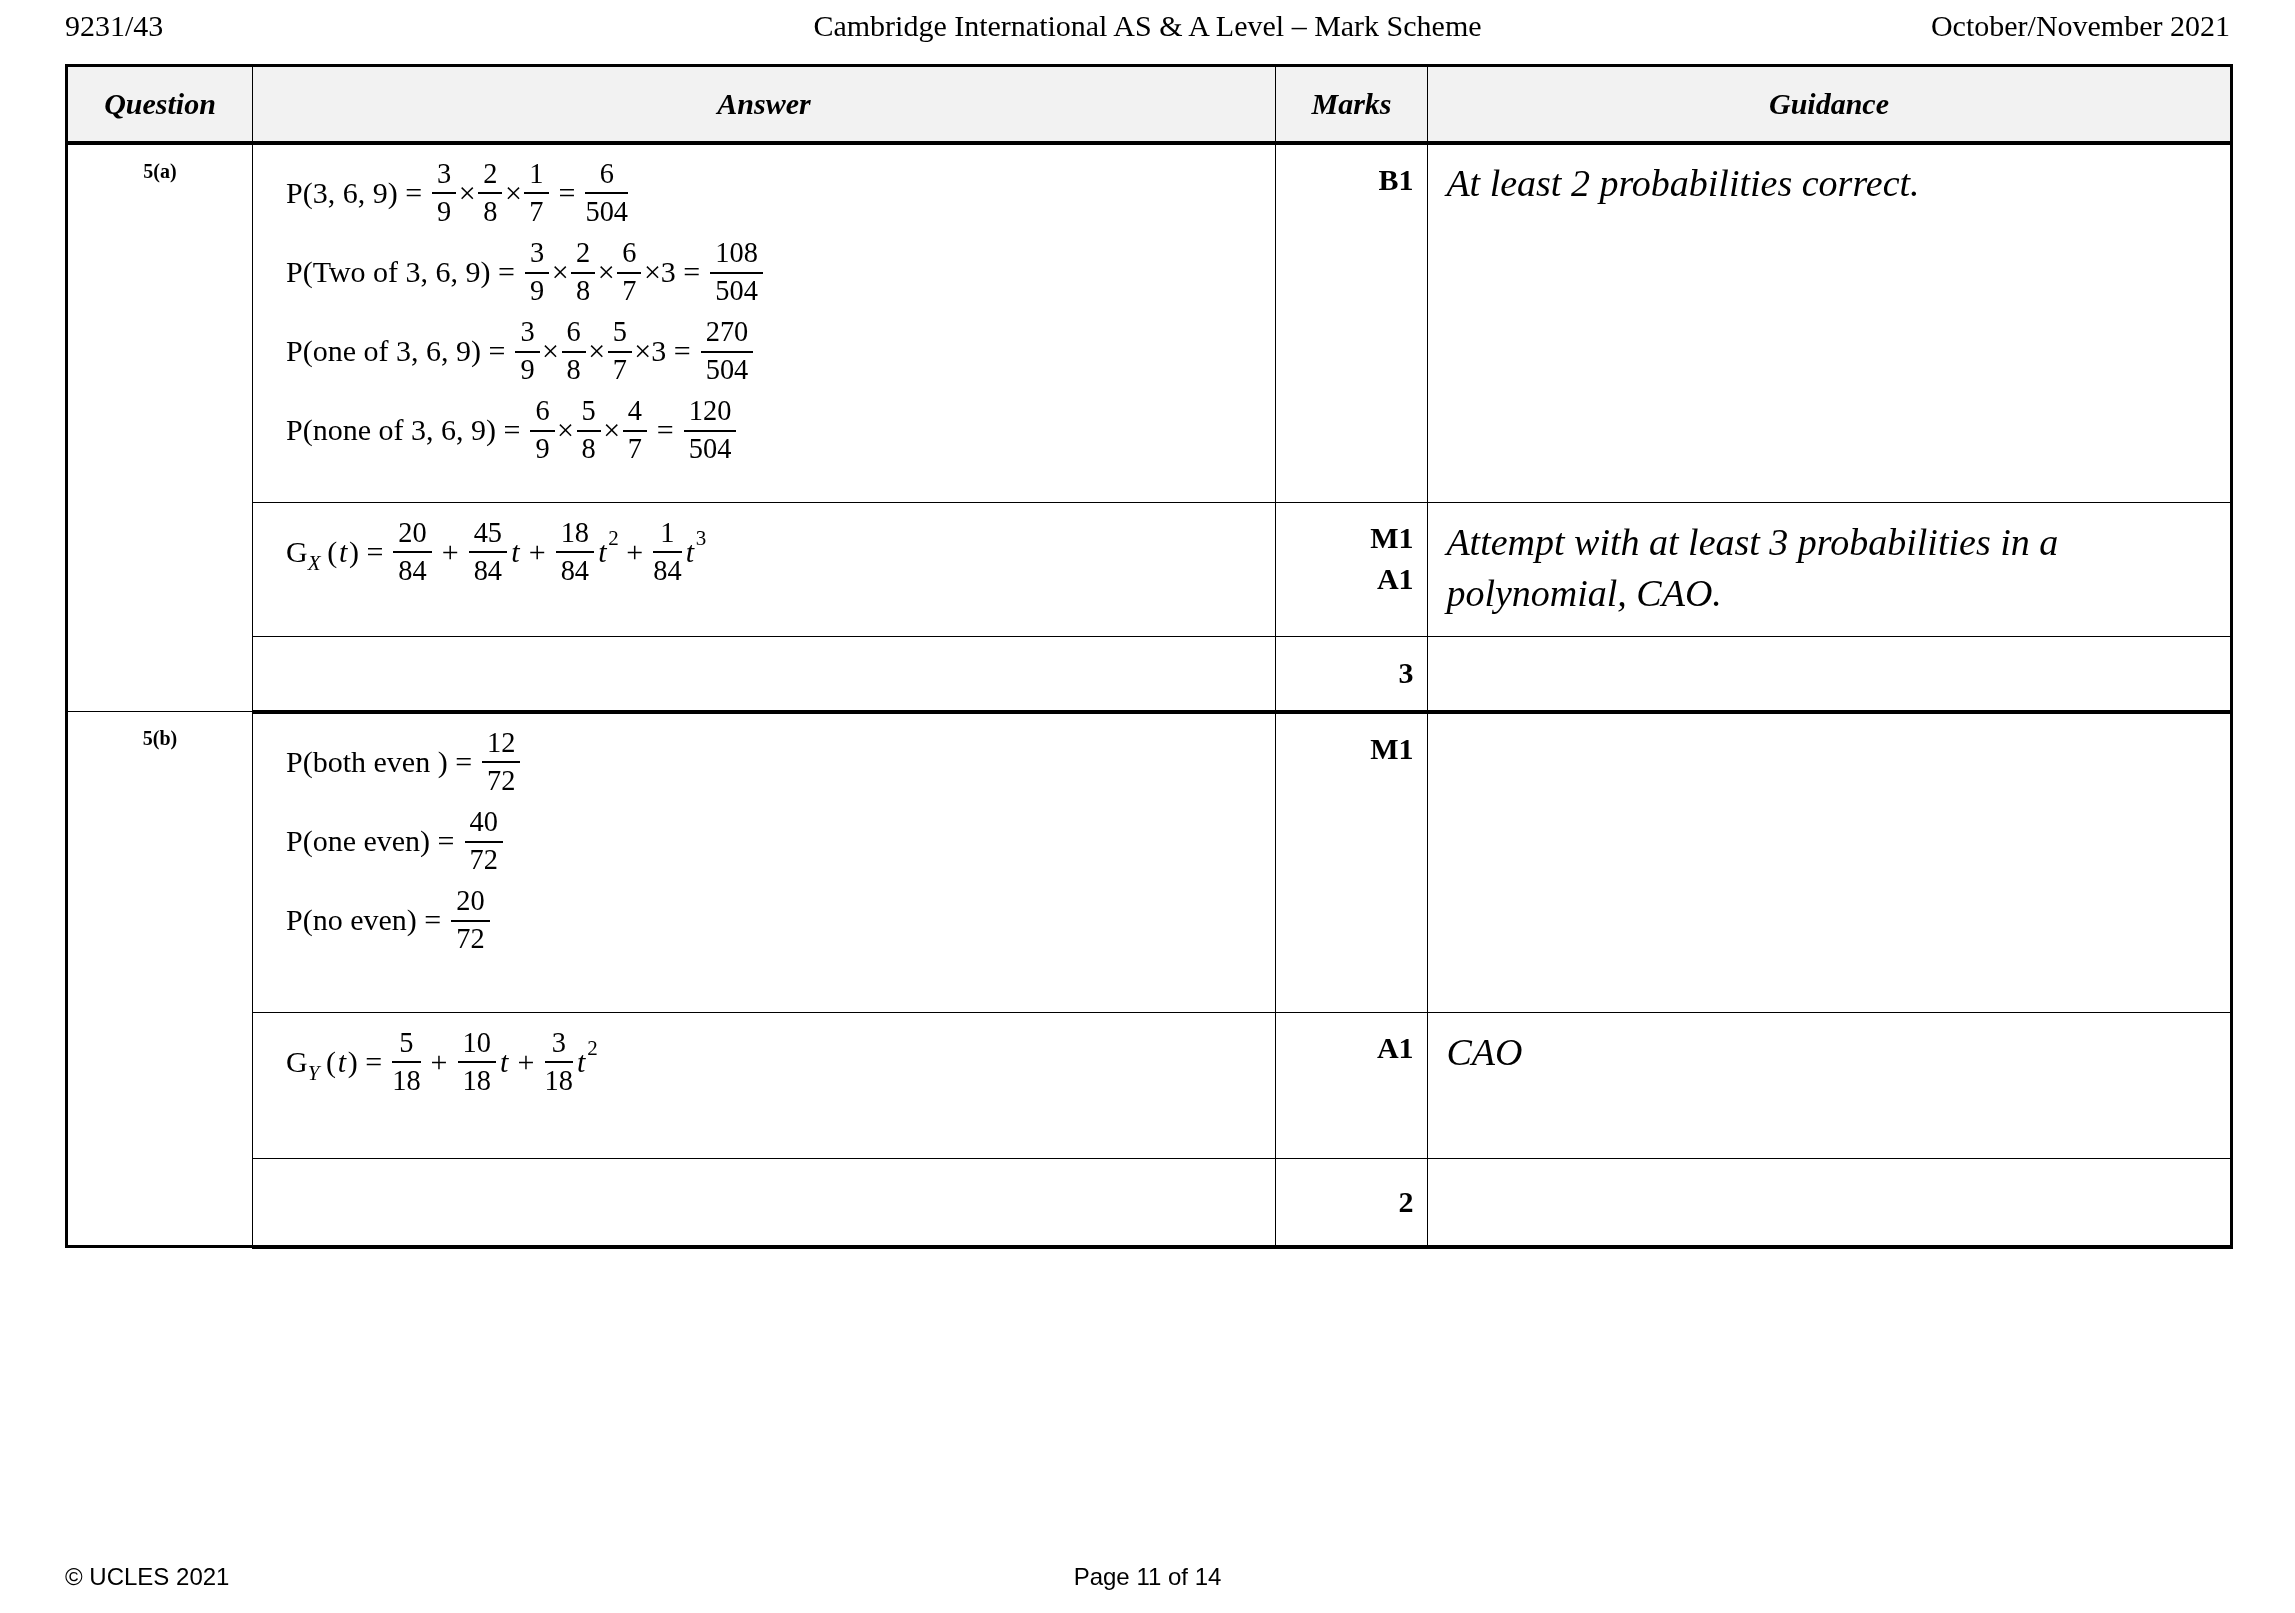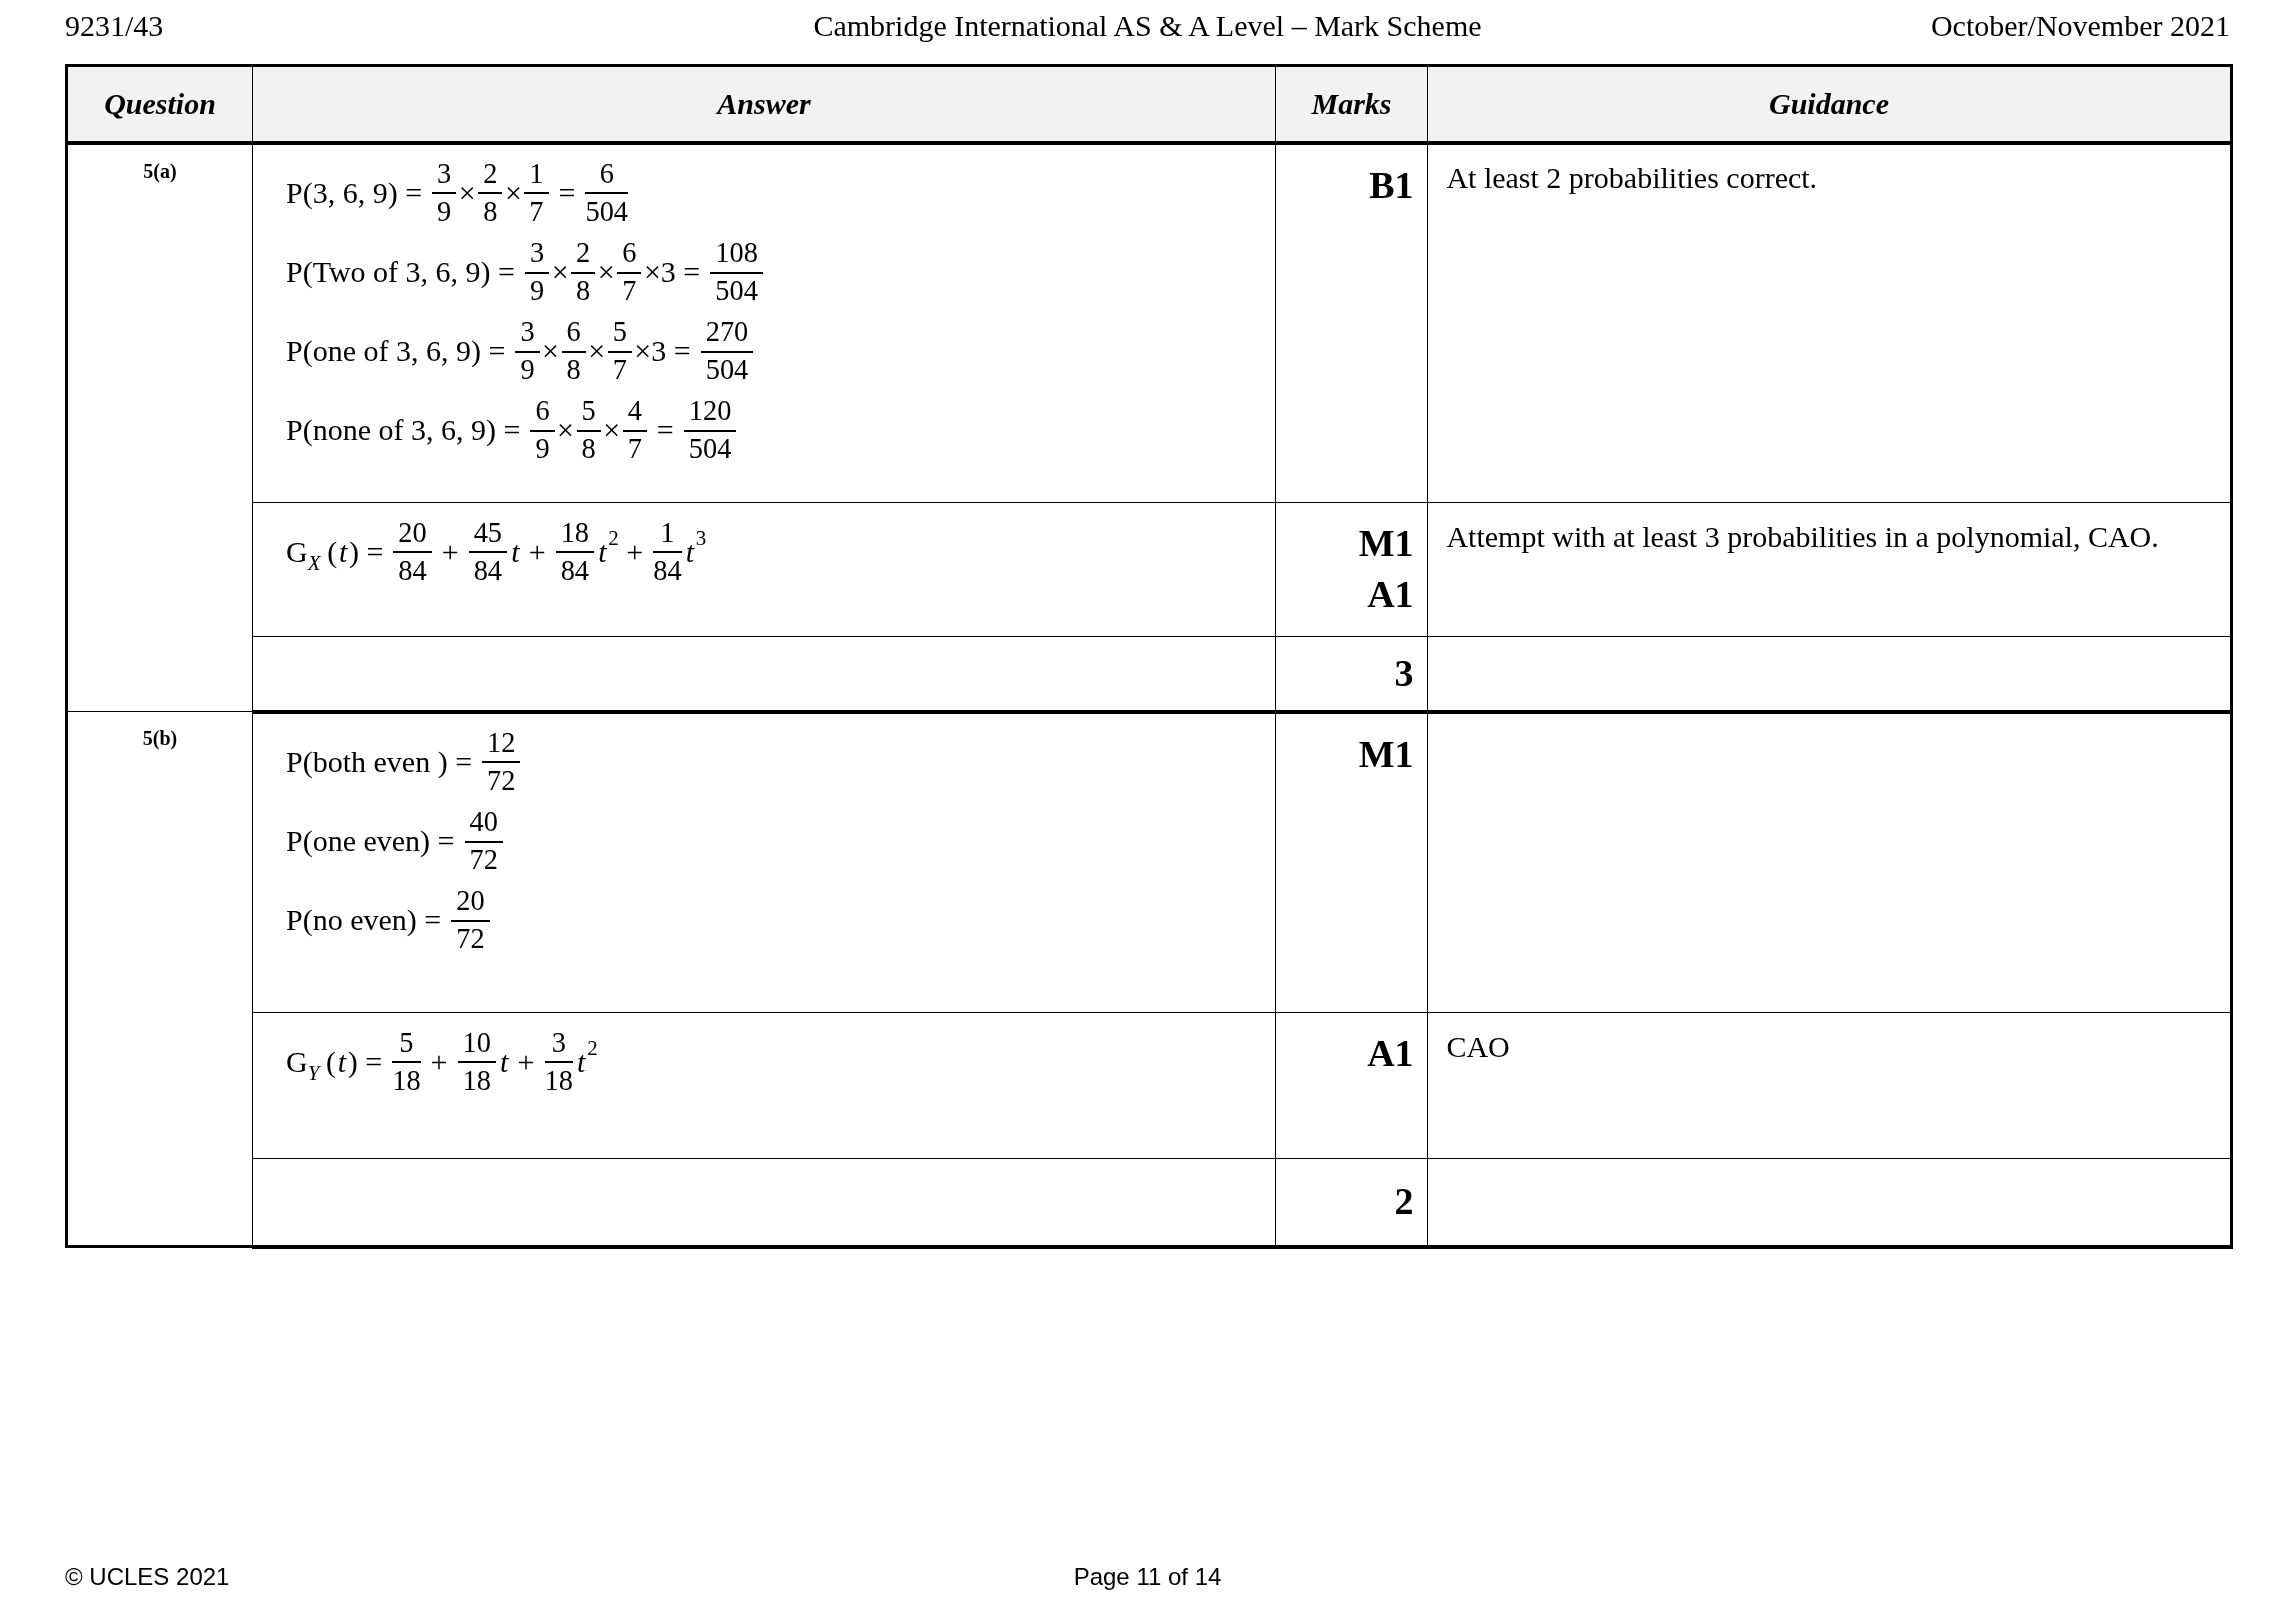--- a/index.html
+++ b/index.html
@@ -58,29 +58,30 @@
   td.q-cell {
     text-align: center;
     font-size: 20px;
     padding-top: 15px;
     font-weight: bold;
   }
   td.a-cell { padding: 5px 16.7px 5px 33px; }
   td.m-cell {
     text-align: right;
     font-weight: bold;
-    font-size: 38px;
+    font-size: 30px;
     padding: 15px 13.4px 0 0;
     line-height: 1.35;
   }
   td.m-cell.total { vertical-align: middle; padding-top: 0; }
   td.g-cell {
-    font-size: 30px;
+    font-size: 38px;
     padding: 13.4px 20px 0 18.4px;
     line-height: 1.35;
+    font-style: italic;
   }
 
   
   .formula {
     font-size: 30px;
     margin: 8.4px 0;
     white-space: nowrap;
   }
   .formula .txt { vertical-align: middle; }
   .frac {

